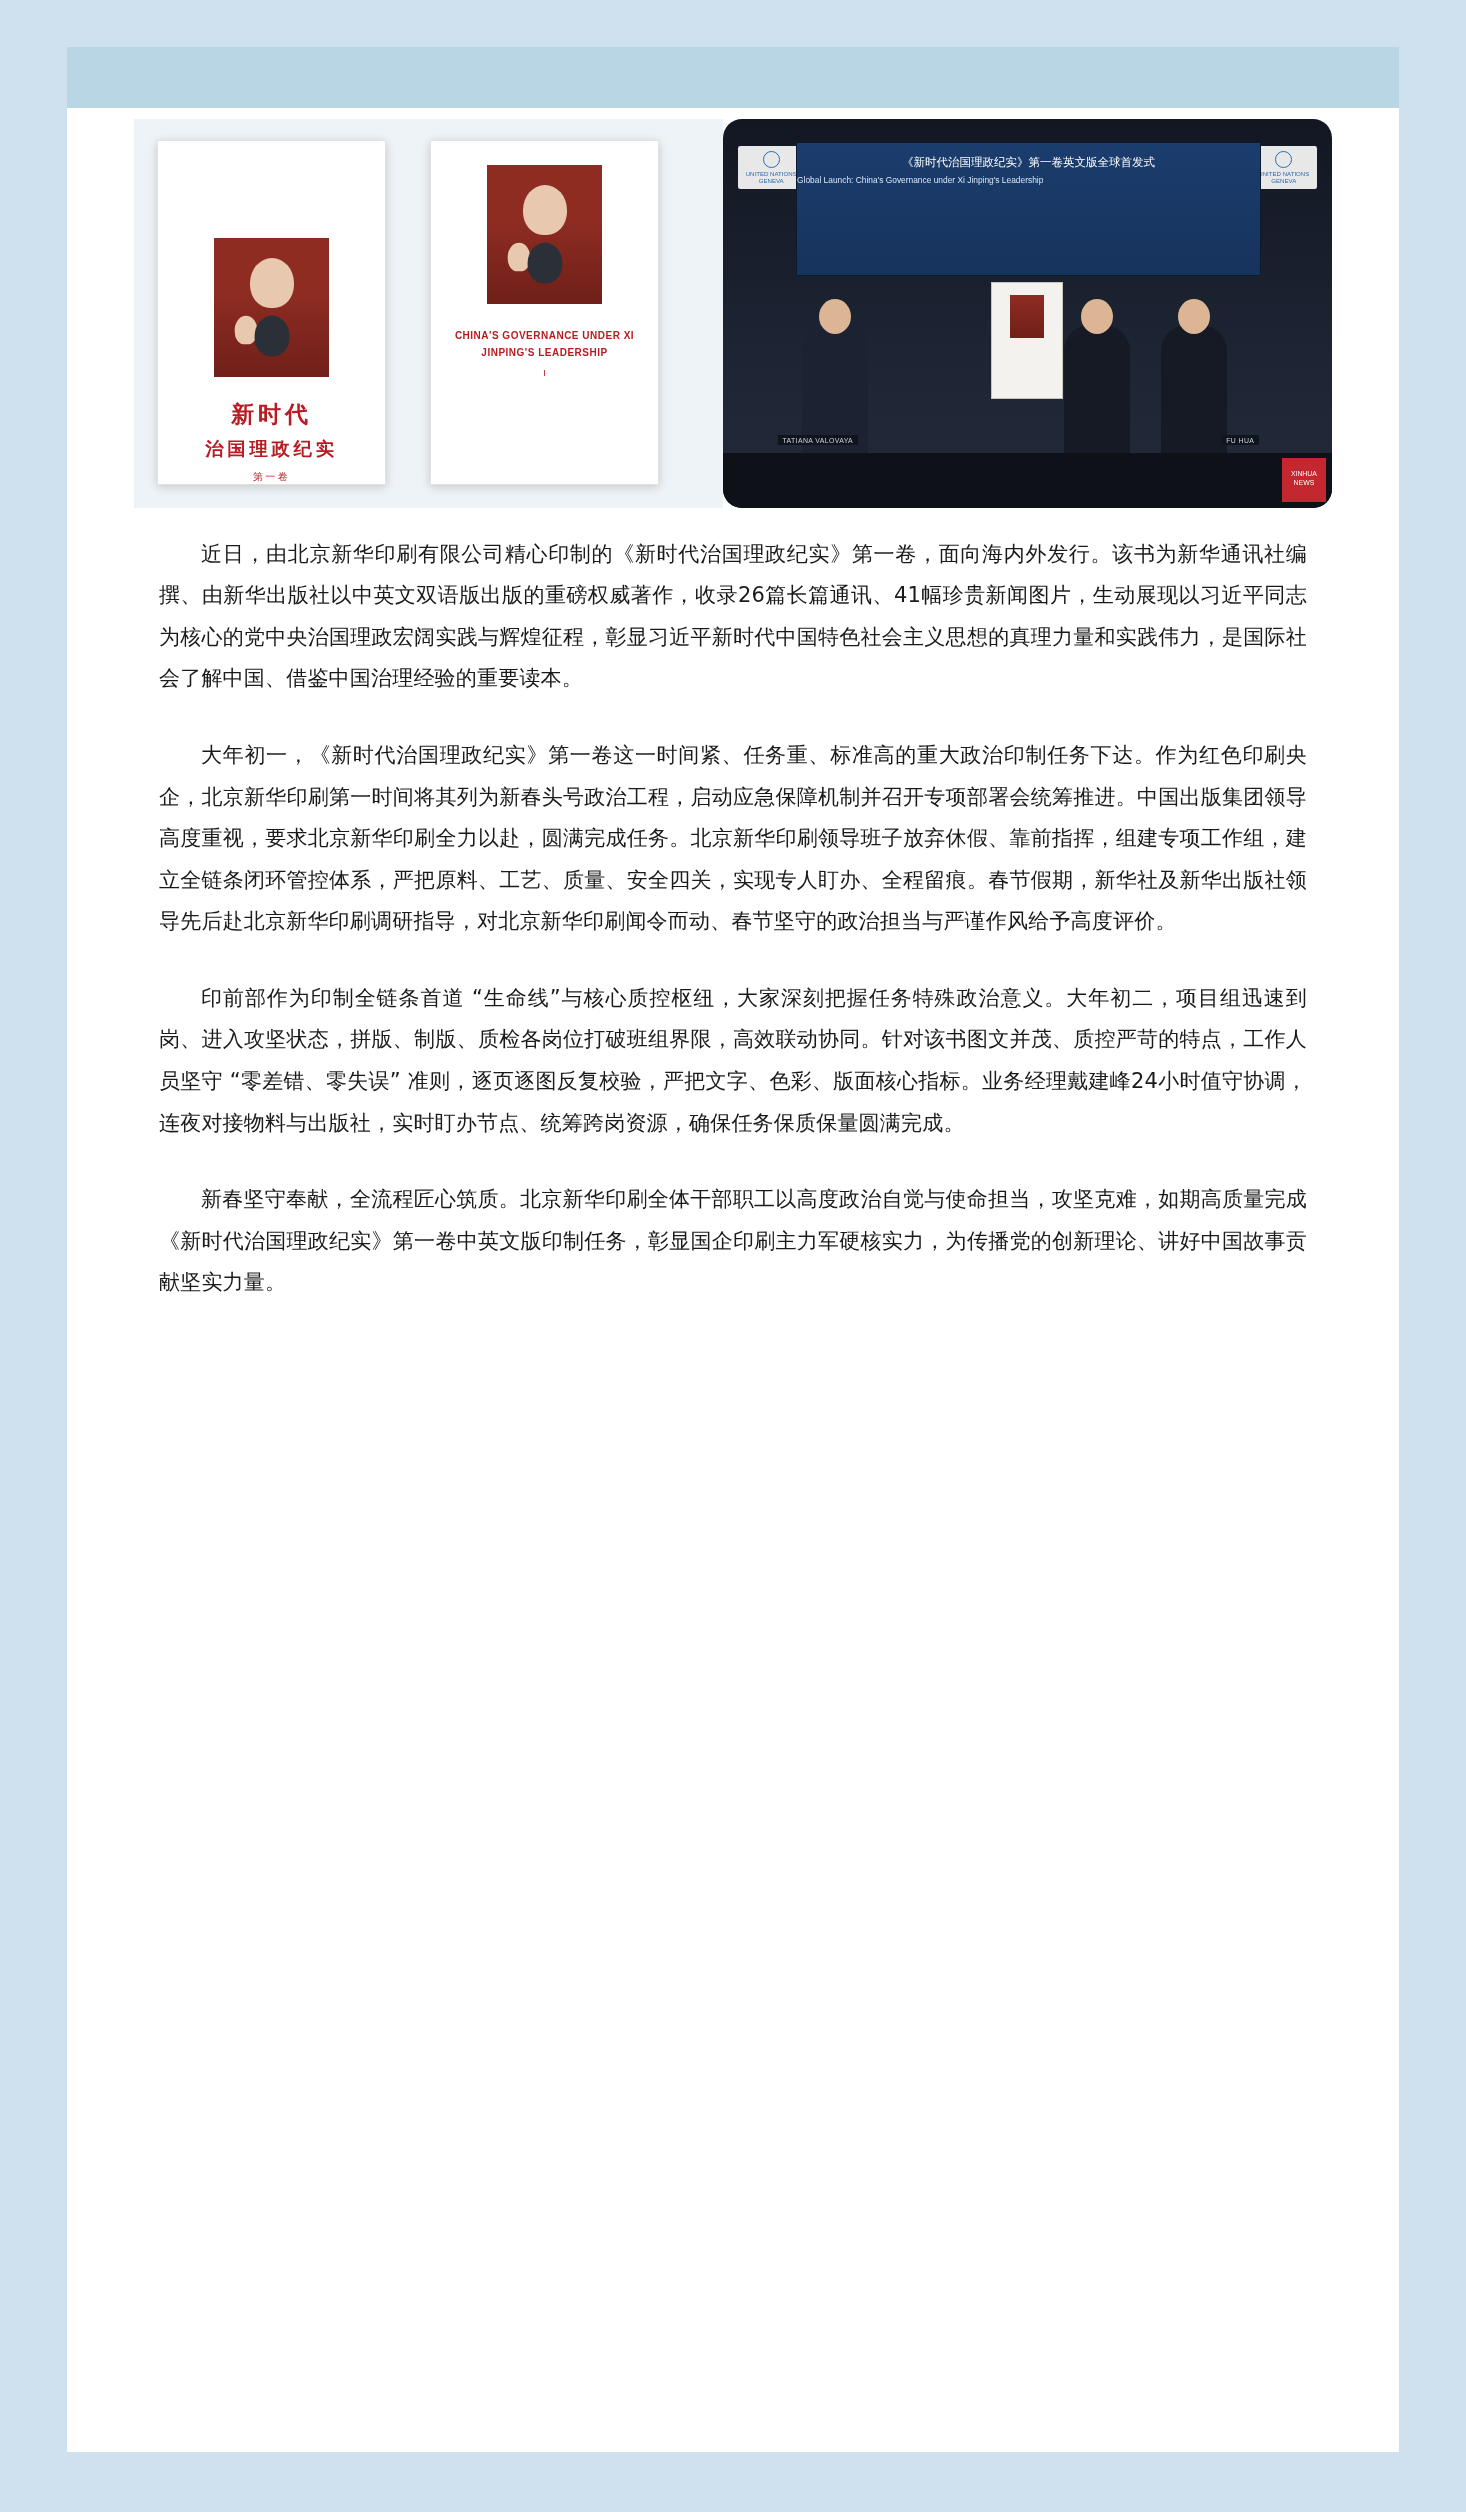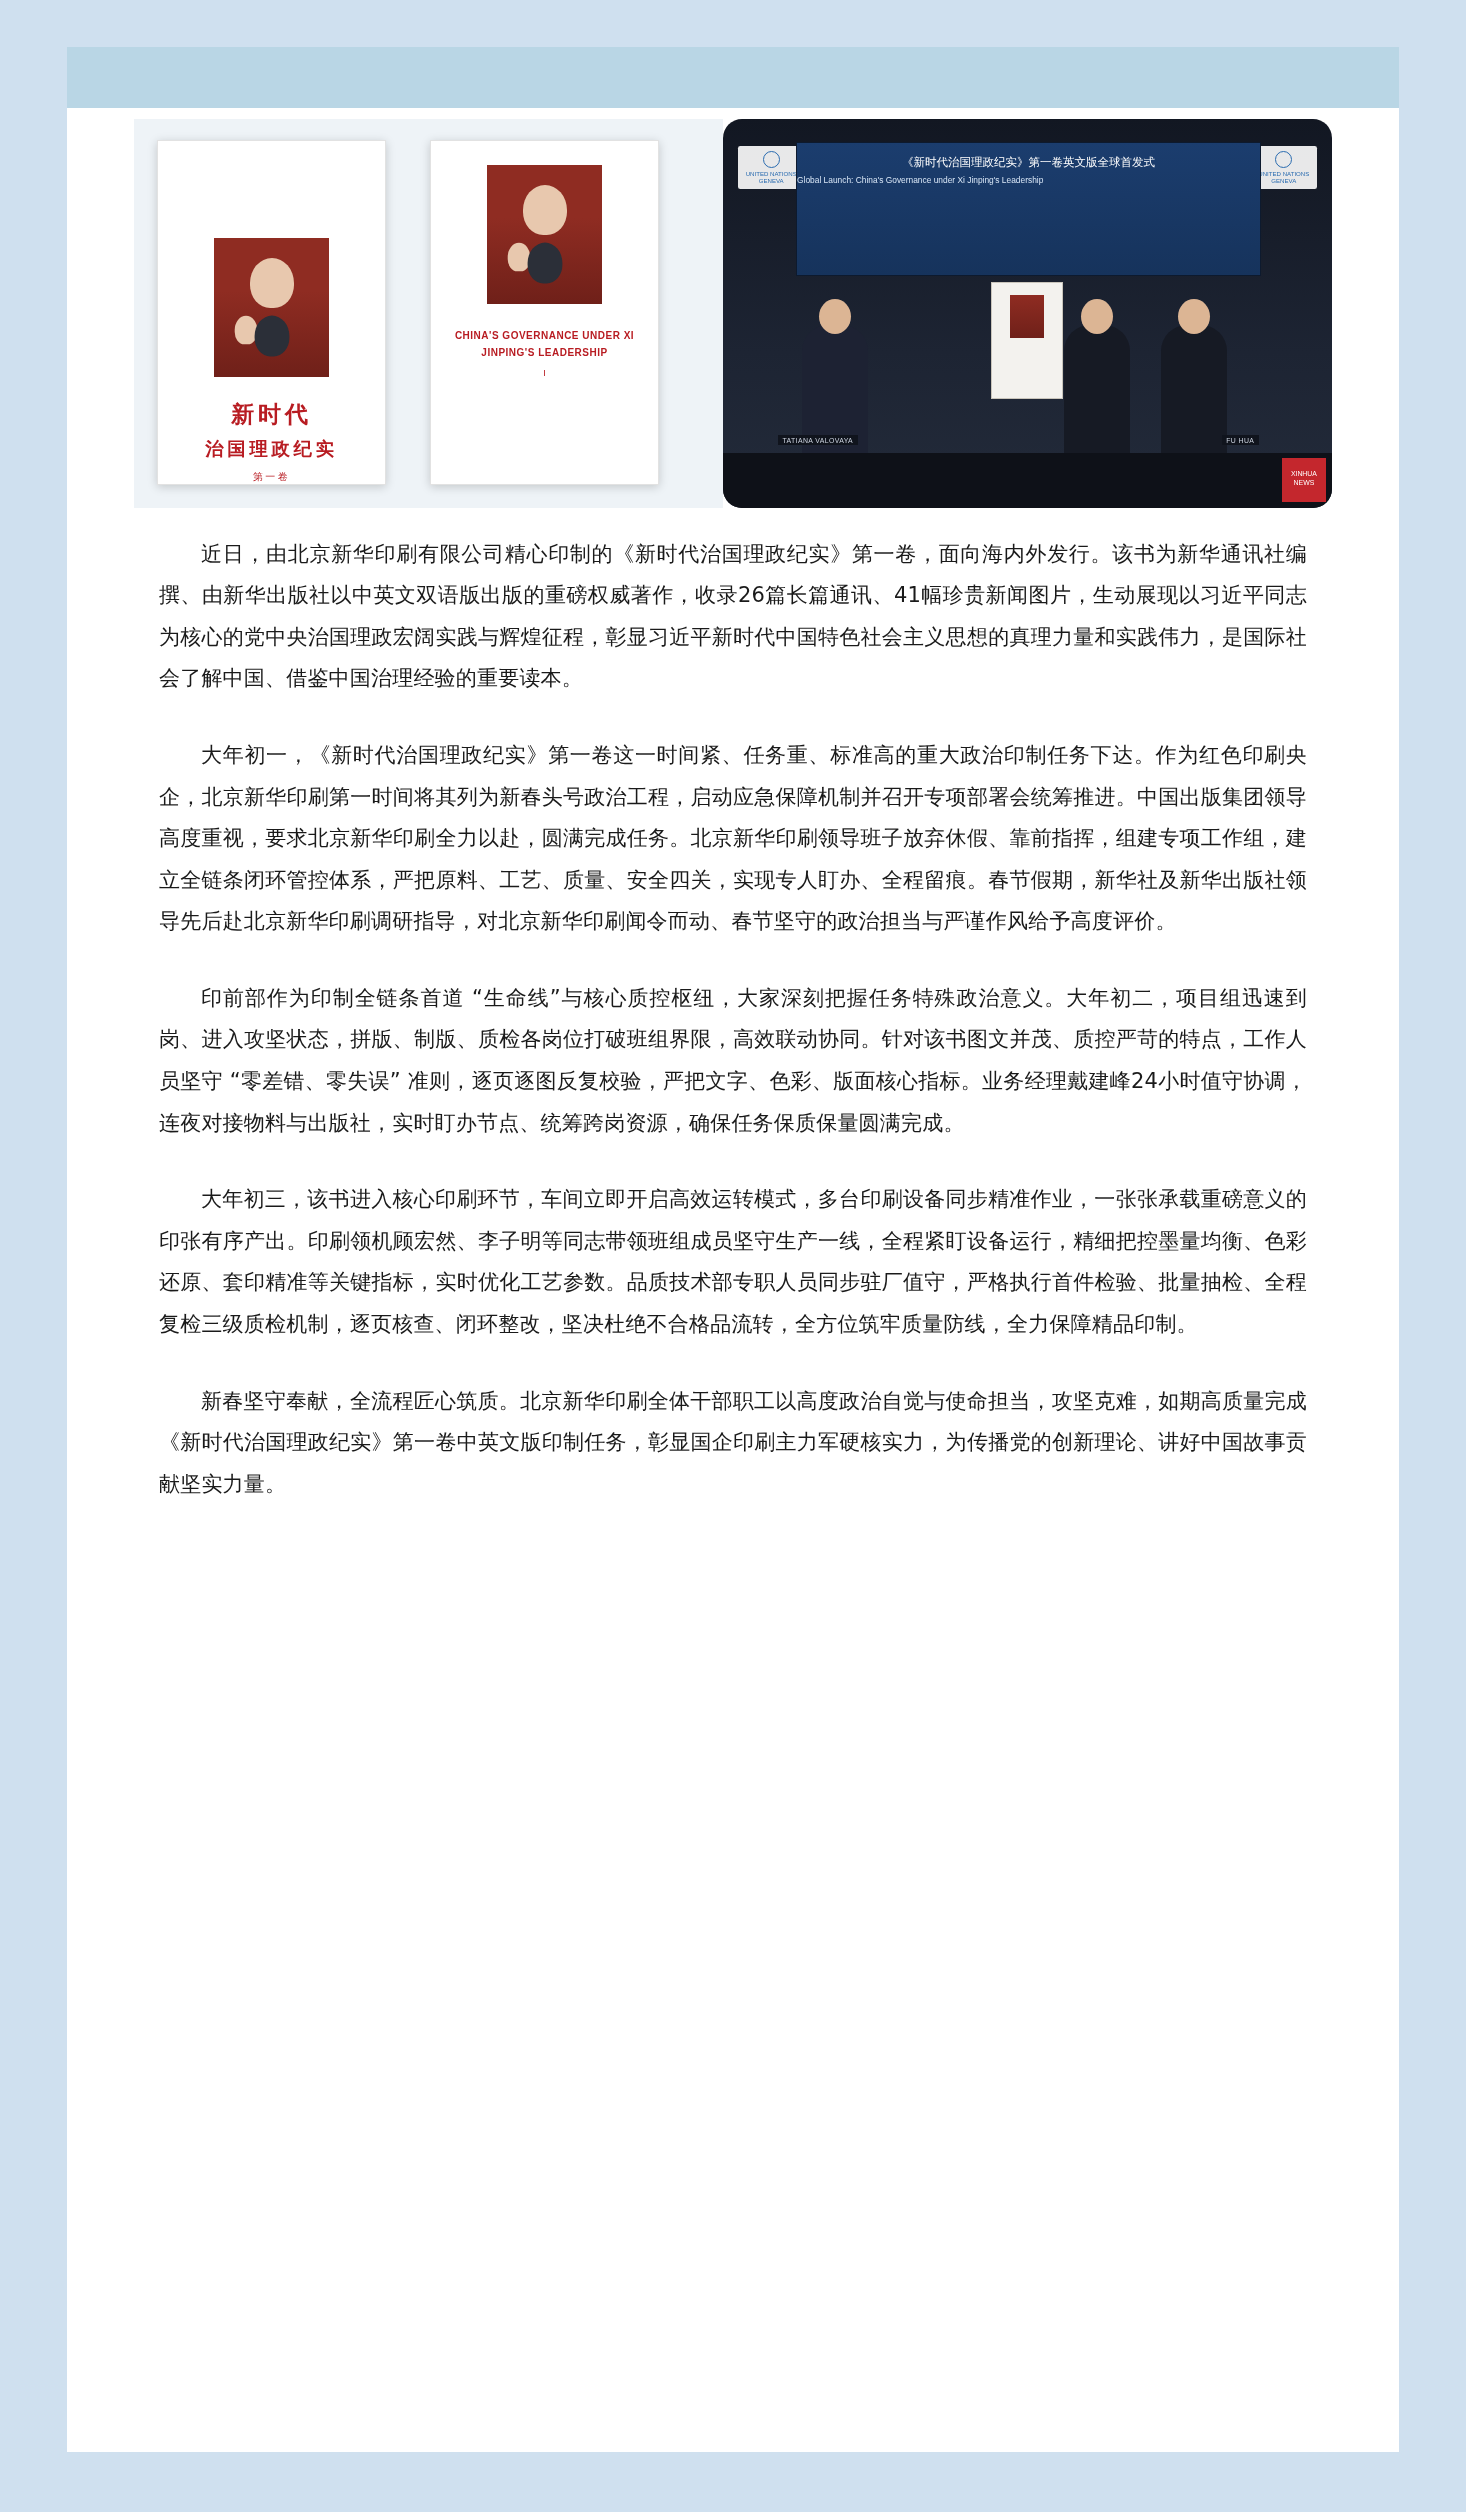--- a/index.html
+++ b/index.html
@@ -308,19 +308,18 @@
         <div class="hr-desk"></div>
         <div class="hr-badge">XINHUA NEWS</div>
       </div>
 
     </div>
 
     <div class="article">
       <p>近日，由北京新华印刷有限公司精心印制的《新时代治国理政纪实》第一卷，面向海内外发行。该书为新华通讯社编撰、由新华出版社以中英文双语版出版的重磅权威著作，收录26篇长篇通讯、41幅珍贵新闻图片，生动展现以习近平同志为核心的党中央治国理政宏阔实践与辉煌征程，彰显习近平新时代中国特色社会主义思想的真理力量和实践伟力，是国际社会了解中国、借鉴中国治理经验的重要读本。</p>
       <p>大年初一，《新时代治国理政纪实》第一卷这一时间紧、任务重、标准高的重大政治印制任务下达。作为红色印刷央企，北京新华印刷第一时间将其列为新春头号政治工程，启动应急保障机制并召开专项部署会统筹推进。中国出版集团领导高度重视，要求北京新华印刷全力以赴，圆满完成任务。北京新华印刷领导班子放弃休假、靠前指挥，组建专项工作组，建立全链条闭环管控体系，严把原料、工艺、质量、安全四关，实现专人盯办、全程留痕。春节假期，新华社及新华出版社领导先后赴北京新华印刷调研指导，对北京新华印刷闻令而动、春节坚守的政治担当与严谨作风给予高度评价。</p>
       <p>印前部作为印制全链条首道 “生命线”与核心质控枢纽，大家深刻把握任务特殊政治意义。大年初二，项目组迅速到岗、进入攻坚状态，拼版、制版、质检各岗位打破班组界限，高效联动协同。针对该书图文并茂、质控严苛的特点，工作人员坚守 “零差错、零失误” 准则，逐页逐图反复校验，严把文字、色彩、版面核心指标。业务经理戴建峰24小时值守协调，连夜对接物料与出版社，实时盯办节点、统筹跨岗资源，确保任务保质保量圆满完成。</p>
-      <p>大年初三，该书进入核心印刷环节，车间立即开启高效运转模式，多台印刷设备同步精准作业，一张张承载重磅意义的印张有序产出。印刷领机顾宏然、李子明等同志带领班组成员坚守生产一线，全程紧盯设备运行，精细把控墨量均衡、色彩还原、套印精准等关键指标，实时优化工艺参数。品质技术部专职人员同步驻厂值守，严格执行首件检验、批量抽检、全程复检三级质检机制，逐页核查、闭环整改，坚决杜绝不合格品流转，全方位筑牢质量防线，全力保障精品印制。</p>
       <p>新春坚守奉献，全流程匠心筑质。北京新华印刷全体干部职工以高度政治自觉与使命担当，攻坚克难，如期高质量完成《新时代治国理政纪实》第一卷中英文版印制任务，彰显国企印刷主力军硬核实力，为传播党的创新理论、讲好中国故事贡献坚实力量。</p>
     </div>
 
   </div>
 </div>
 
 
 </body></html>

